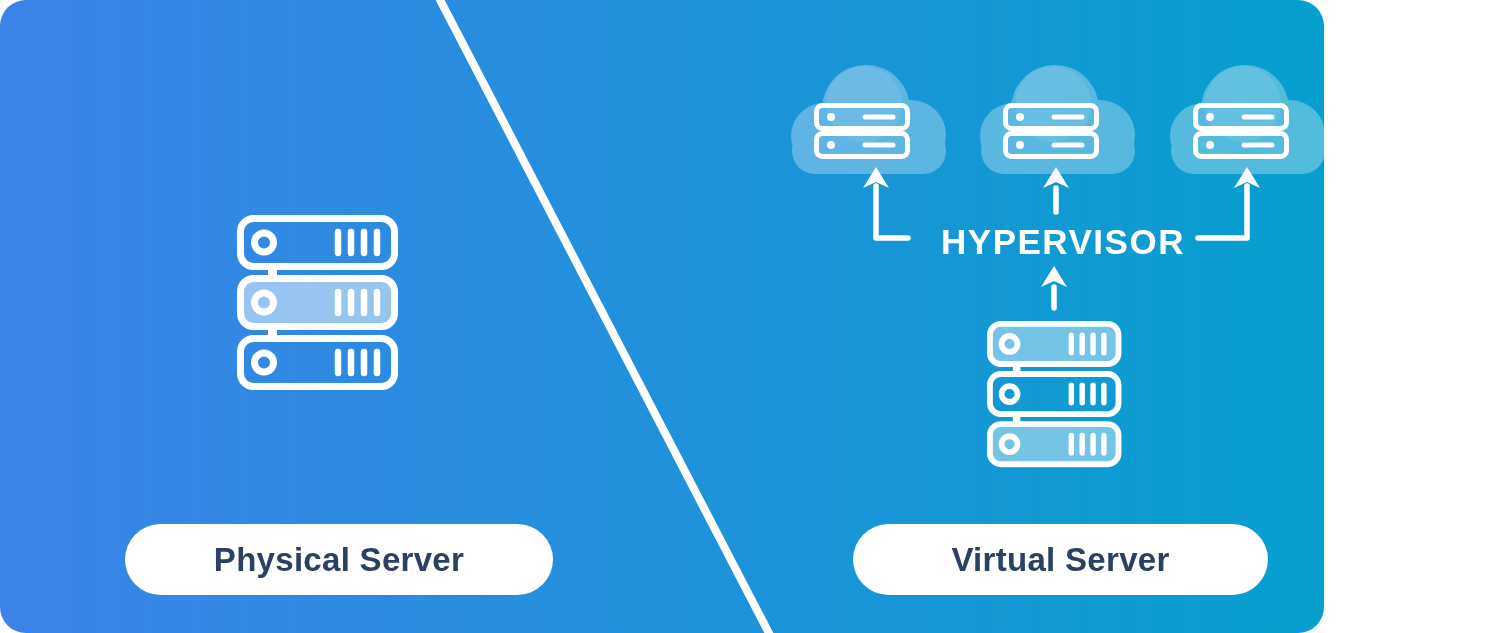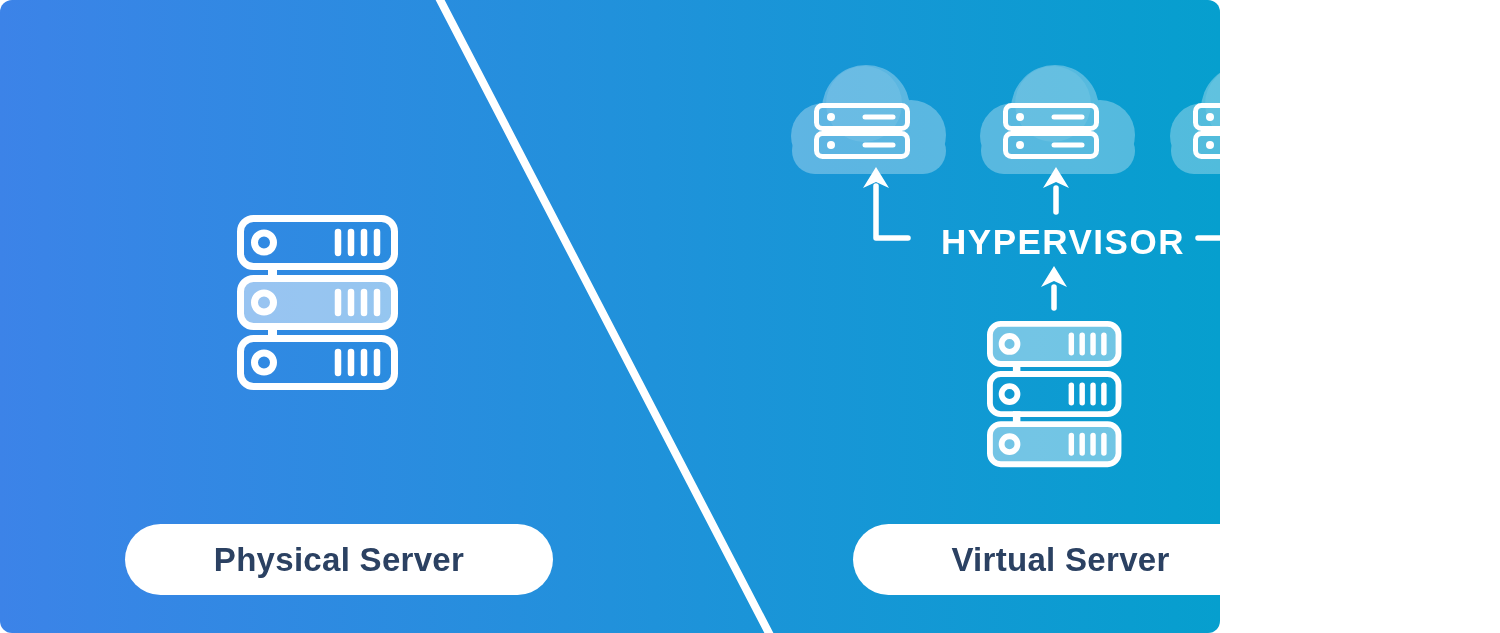--- a/index.html
+++ b/index.html
@@ -6,21 +6,21 @@
     --bg-left:#3C83E8;
     --bg-right:#069FCE;
     --icon-color:#FFFFFF;
     --label-color:#2B4162;
     --pill-bg:#FFFFFF;
   }
   *{margin:0;padding:0;box-sizing:border-box;}
   html,body{background:#ffffff;width:1500px;height:633px;overflow:hidden;
     font-family:"Liberation Sans", sans-serif;}
   .canvas{
-    position:relative;width:1220px;height:633px;border-radius:12px;
+    position:relative;width:1324px;height:633px;border-radius:26px;
     background:linear-gradient(90deg,var(--bg-left) 0%,var(--bg-right) 100%);
     overflow:hidden;color:var(--icon-color);
   }
   .art{position:absolute;left:0;top:0;width:1500px;height:633px;display:block;}
   .hypervisor{
     position:absolute;left:1063px;top:222px;transform:translateX(-50%);
     color:#ffffff;font-size:35px;font-weight:700;letter-spacing:1.5px;
     white-space:nowrap;
   }
   .pill{

